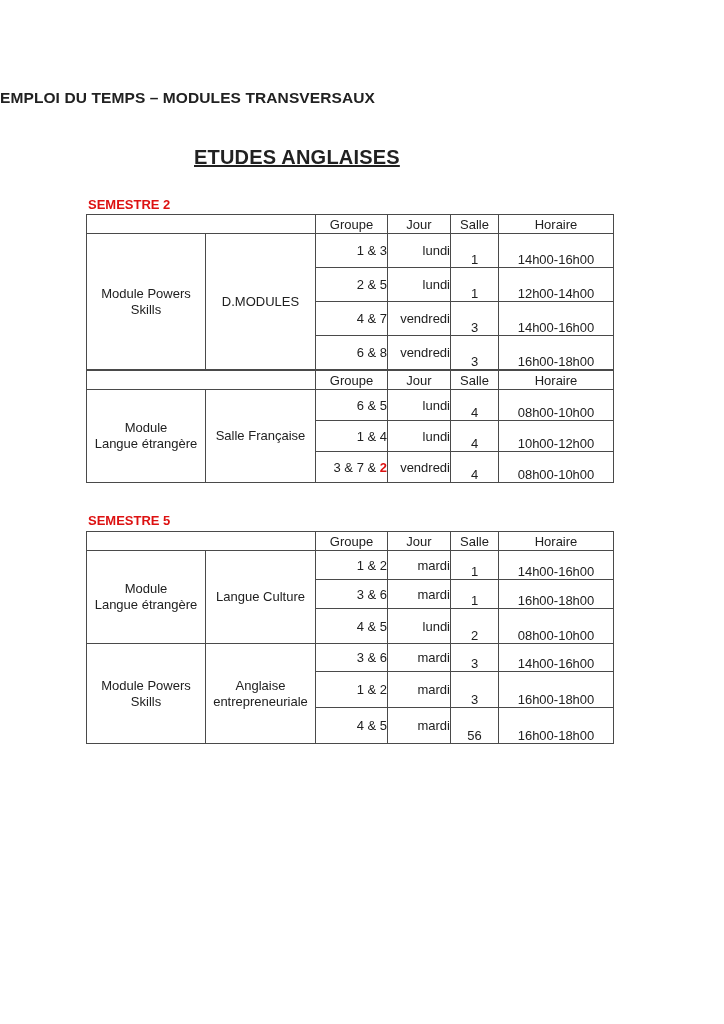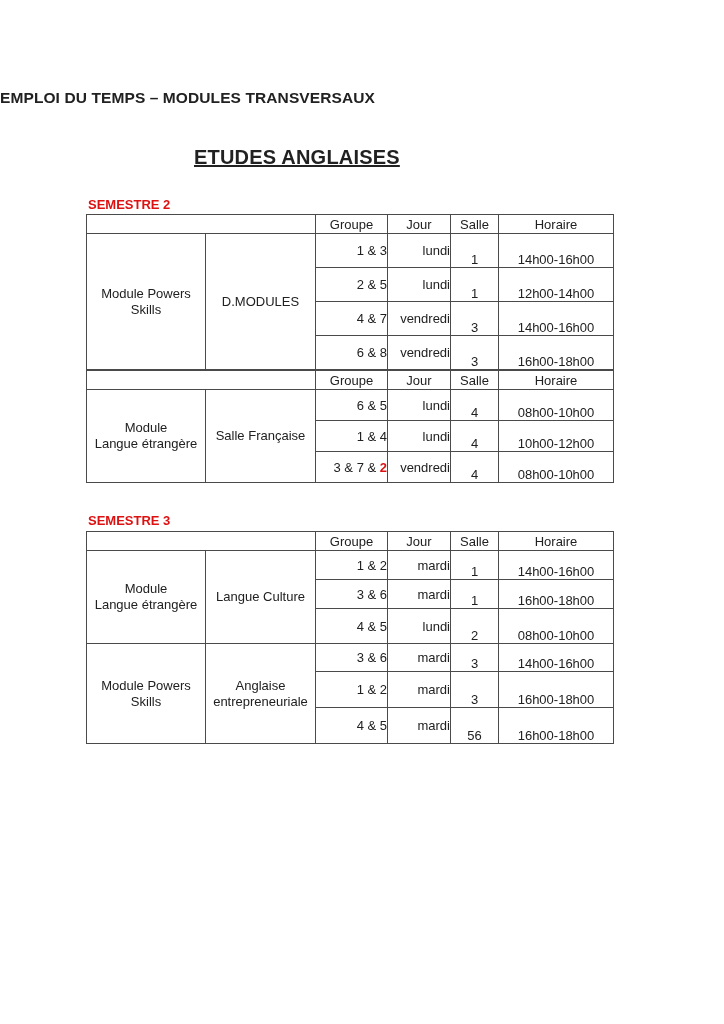--- a/index.html
+++ b/index.html
@@ -199,21 +199,21 @@
     </tr>
     <tr class="body">
       <td class="cell-groupe"><span>3 &amp; 7 &amp; </span><span class="red-bold">2</span></td>
       <td class="cell-jour">vendredi</td>
       <td class="cell-salle">4</td>
       <td class="cell-horaire">08h00-10h00</td>
     </tr>
   </tbody>
     </table>
 
-  <div class="sem-label" id="sem6-label">SEMESTRE 3</div>
+  <div class="sem-label" id="sem6-label">SEMESTRE 5</div>
 
   <table class="timetable t3">
     <colgroup>
       <col style="width:119px">
         <col style="width:110px">
         <col style="width:72px">
       <col style="width:63px">
         <col style="width:48px">
         <col style="width:115px">
     </colgroup>

